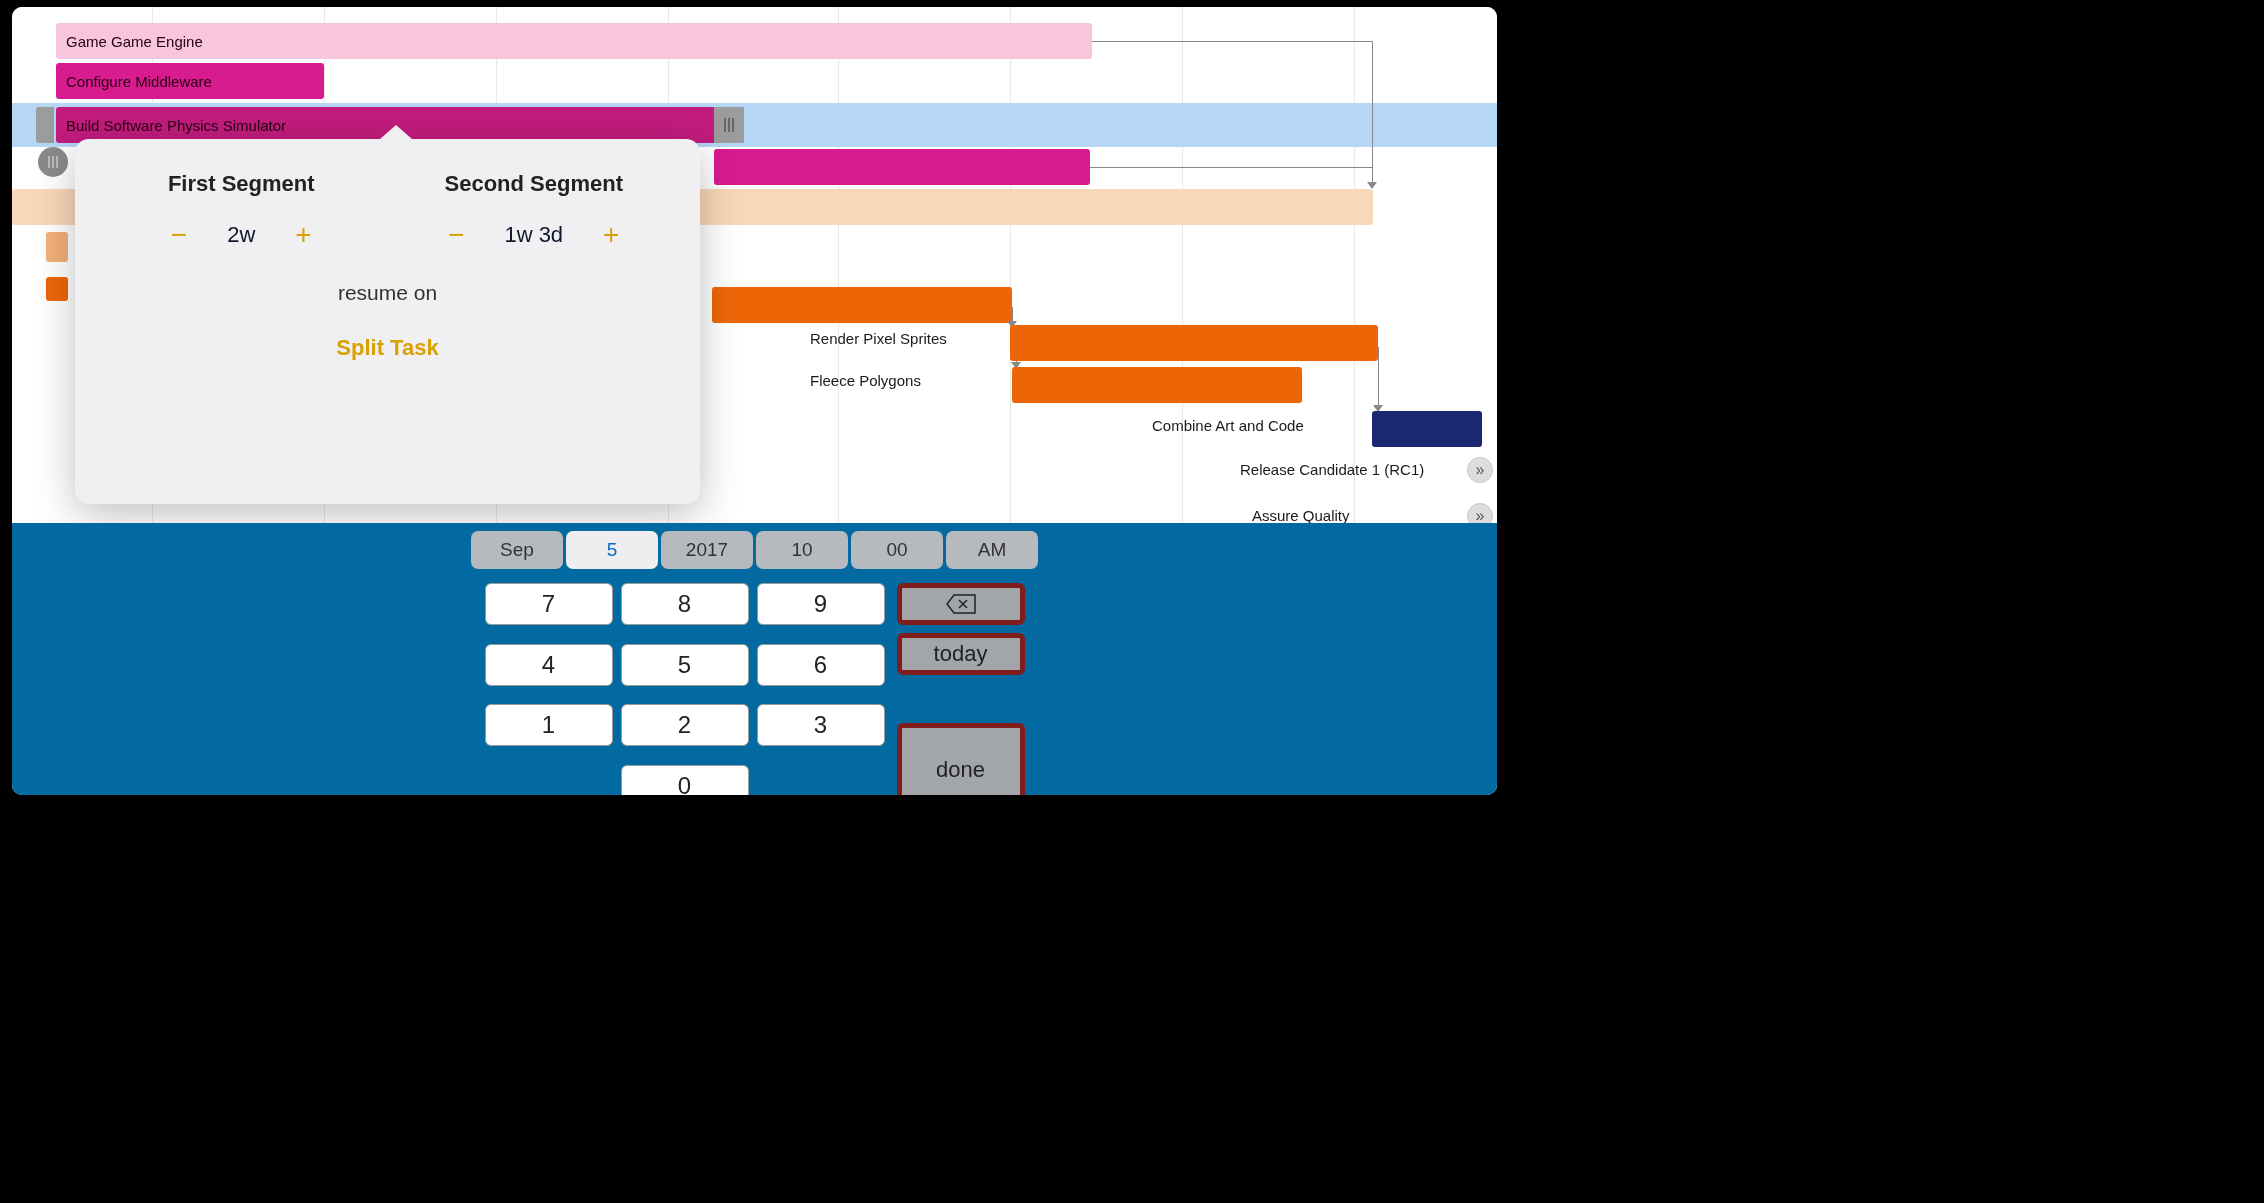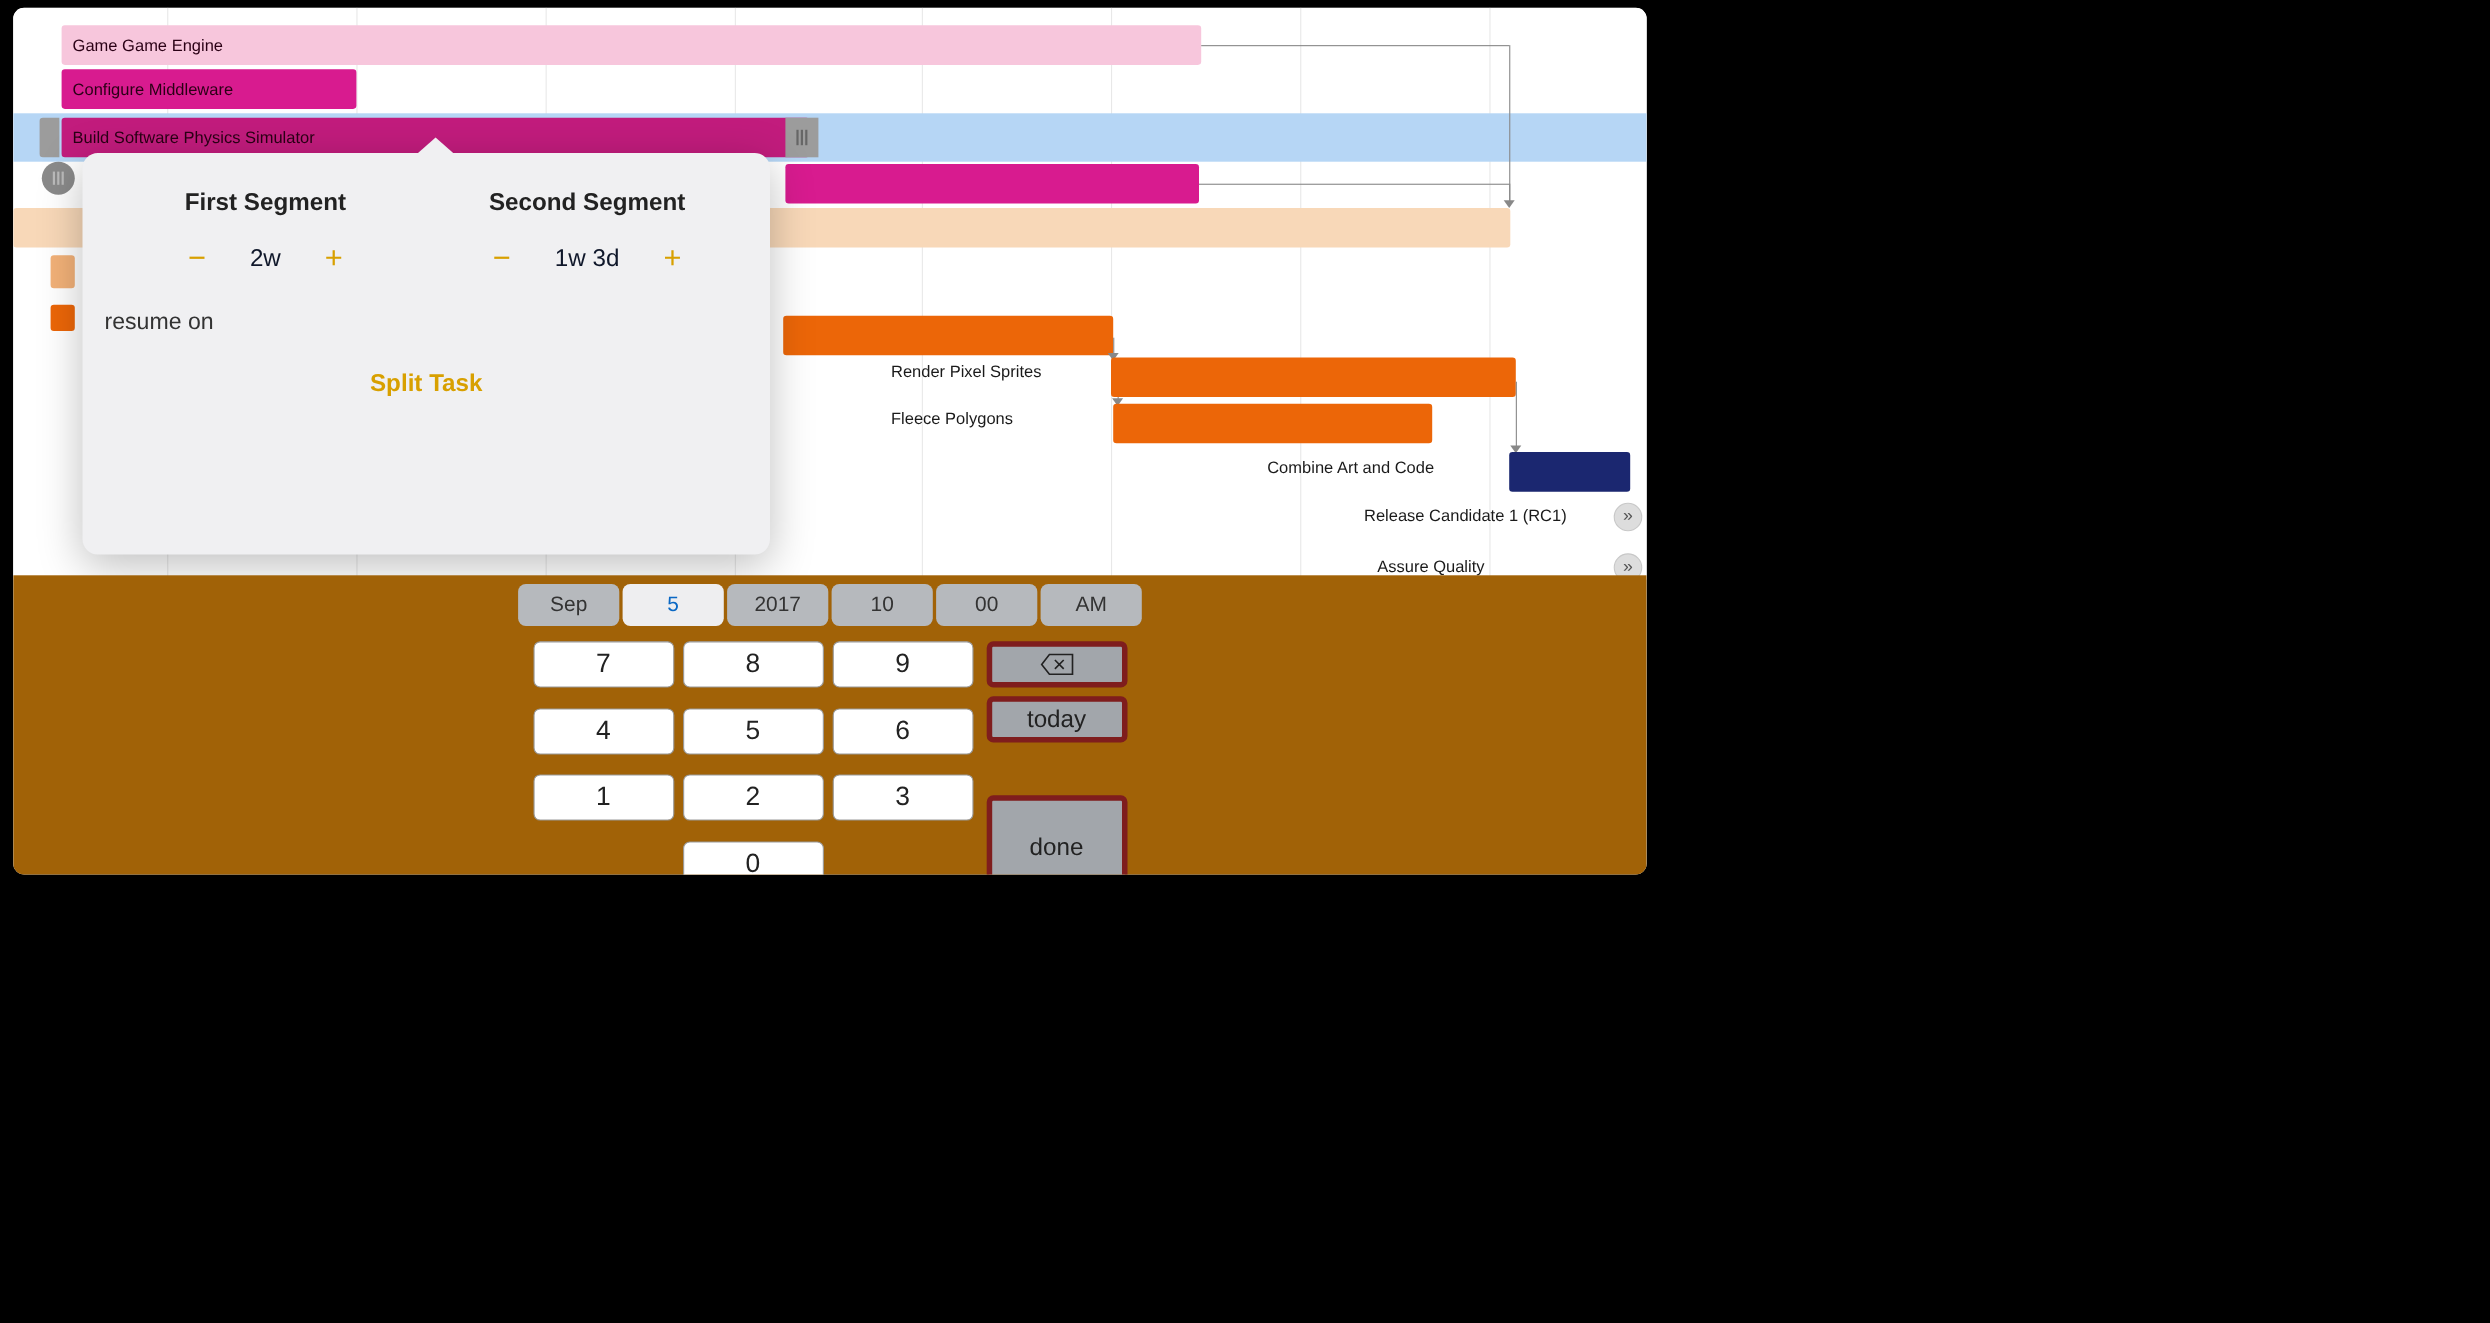--- a/index.html
+++ b/index.html
@@ -197,20 +197,21 @@
 }
 .stepper-val {
   font-size: 22px;
   color: #0f172a;
 }
 .resume-row {
   display: flex;
   align-items: center;
   padding: 30px 20px 0;
   gap: 20px;
+  flex-direction: column;
 }
 .resume-label {
   font-size: 21px;
   color: #333;
 }
 .resume-input {
   flex: 1;
   background: #dfdfe0;
   border-radius: 6px;
   padding: 8px 14px;
@@ -224,21 +225,21 @@
   font-size: 22px;
   font-weight: 600;
   color: #d8a000;
   text-align: center;
 }
 .picker-panel {
   position: absolute;
   left: 0; right: 0;
   top: 516px;
   height: 308px;
-  background: #a16207;
+  background: #0369a1;
 }
 .picker-segments {
   display: flex;
   justify-content: center;
   gap: 3px;
   padding-top: 8px;
 }
 .picker-seg {
   background: #b6b9bd;
   border-radius: 7px;

